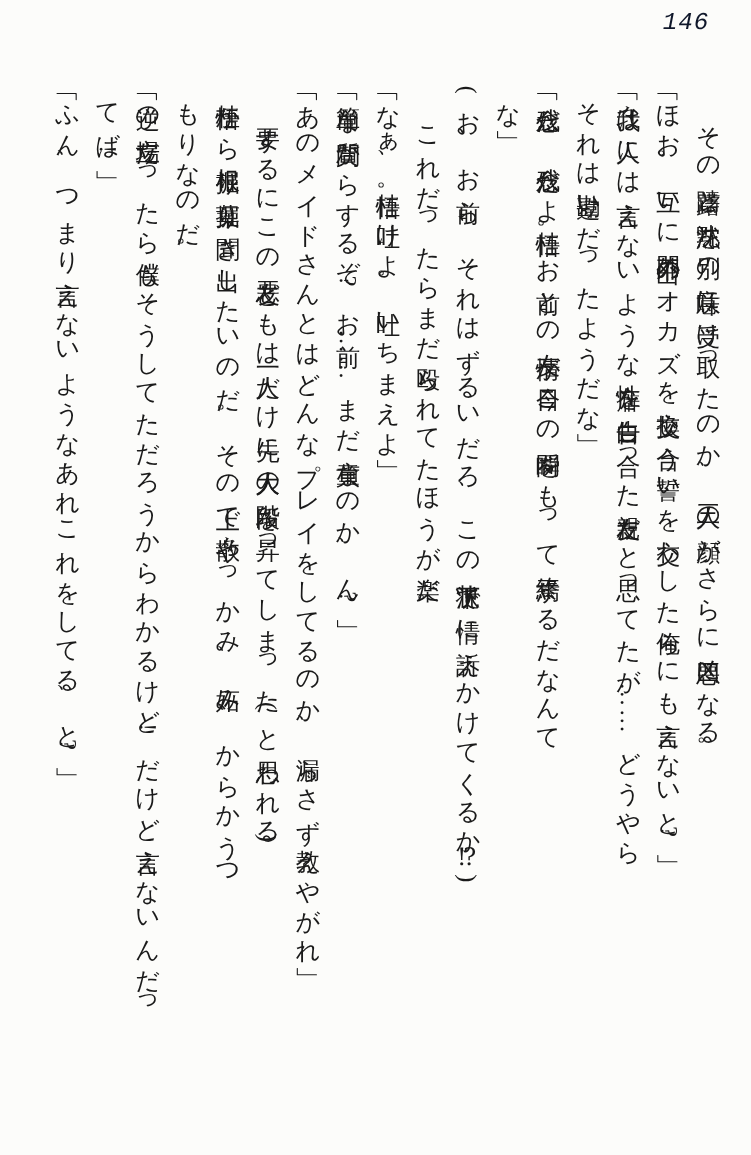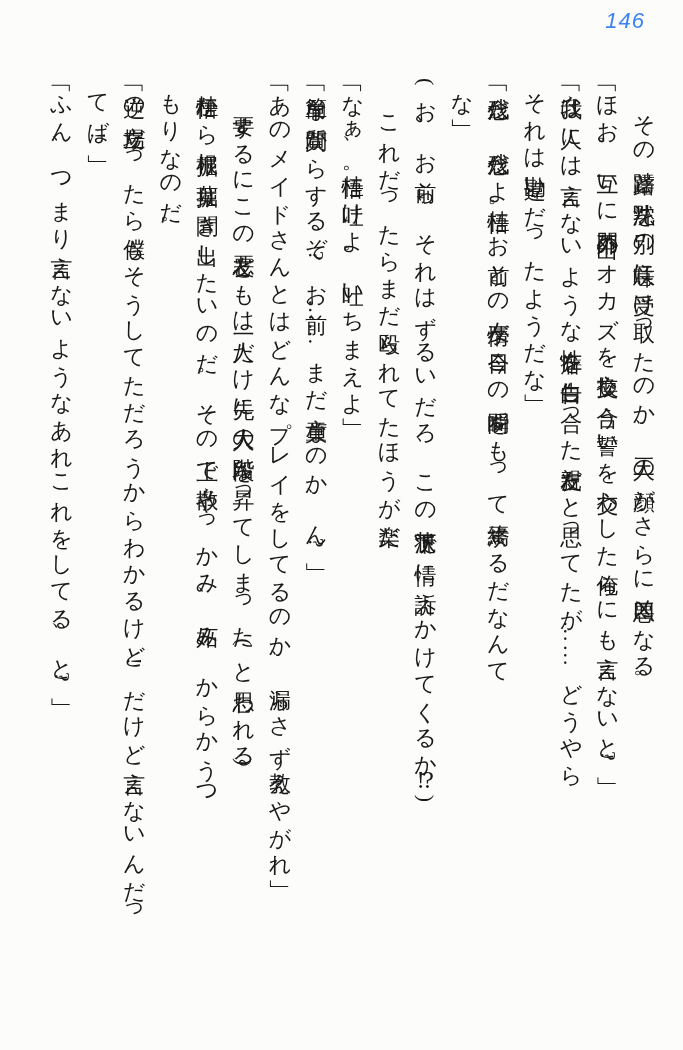--- a/index.html
+++ b/index.html
@@ -13,23 +13,23 @@
     position: relative;
     background: #fcfcfa;
     font-family: "Liberation Serif", "DejaVu Serif", serif;
   }
   .page-number {
     position: absolute;
     top: 8px;
     right: 38px;
     font-size: 22px;
     font-style: italic;
-    color: #3b82f6;
+    color: #0f172a;
     letter-spacing: 1px;
-    font-family: Liberation Sans, sans-serif;
+    font-family: Liberation Mono, monospace;
   }
   .text-block {
     position: absolute;
     top: 78px;
     left: 42px;
     width: 620px;
     height: 958px;
     writing-mode: vertical-rl;
     text-orientation: mixed;
     font-size: 22px;

